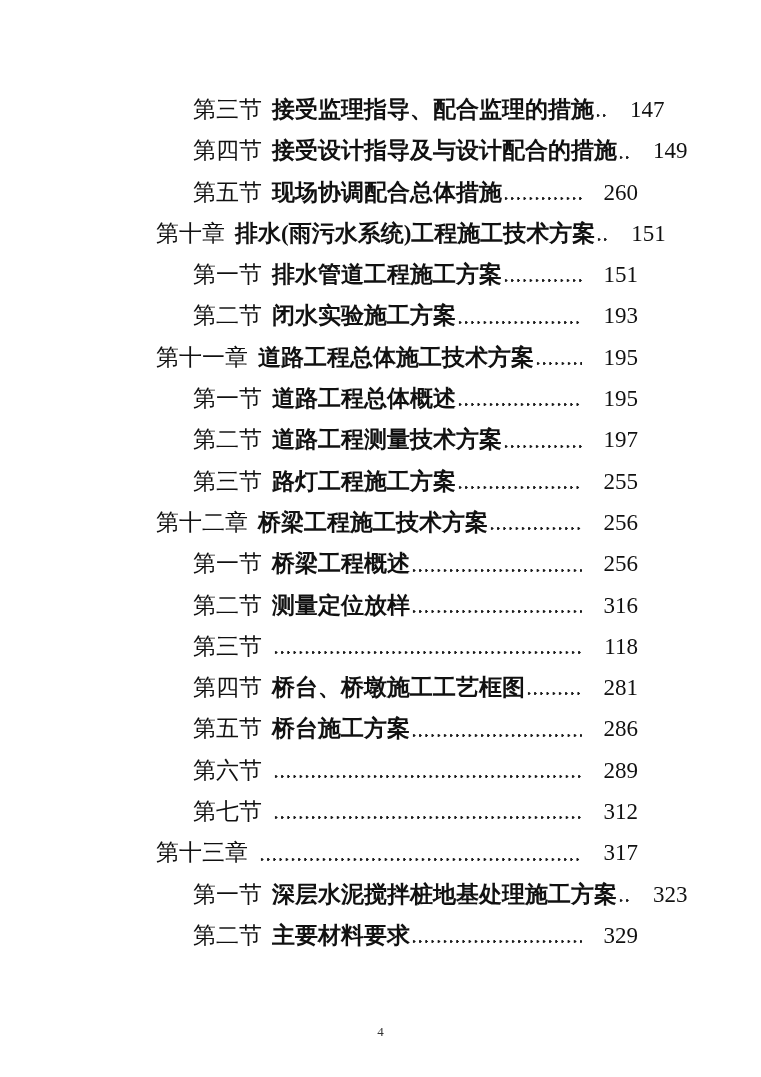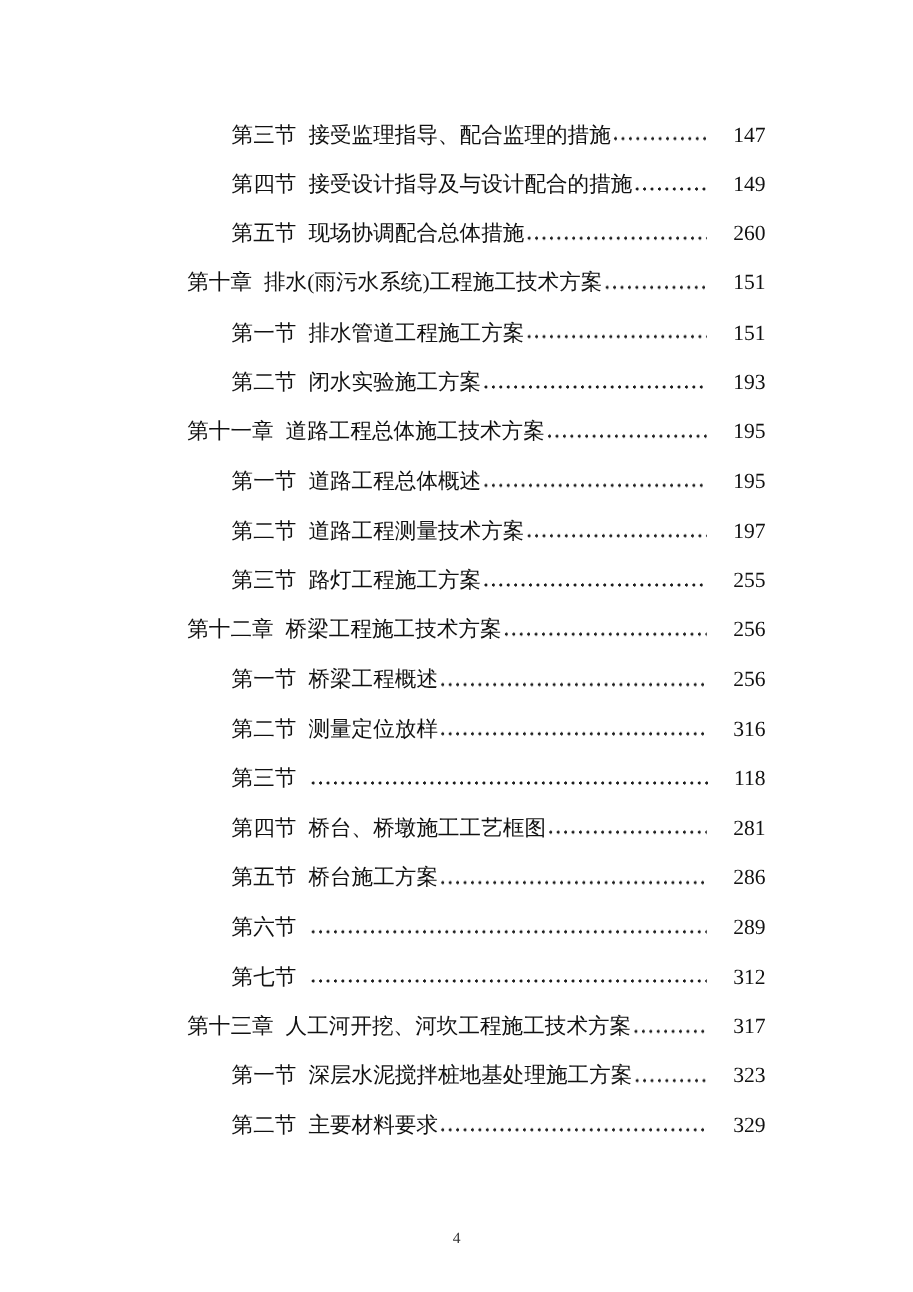--- a/index.html
+++ b/index.html
@@ -24,33 +24,33 @@
     position: absolute;
     top: 81px;
     left: 0;
     right: 0;
     padding: 0 123px 0 156px;
   }
   .toc-entry {
     display: flex;
     align-items: flex-end;
     height: 41.3px;
-    font-size: 18px;
+    font-size: 23px;
     line-height: 1.1;
     white-space: nowrap;
   }
   .toc-entry.section {
     padding-left: 37px;
   }
   .toc-label {
     margin-right: 10px;
     font-weight: normal;
   }
   .toc-title {
-    font-weight: normal;
+    font-weight: bold;
   }
   .leader {
     flex: 1 1 auto;
     min-width: 12px;
     height: 5px;
     margin: 0 3px 4px 2px;
     background-image: radial-gradient(circle at 2px 2.5px, #1c1c1c 1.15px, transparent 1.5px);
     background-size: 6.2px 5px;
     background-repeat: repeat-x;
   }
@@ -173,21 +173,20 @@
         <span class="leader"></span>
         <span class="toc-page">289</span>
       </div>
       <div class="toc-entry section">
         <span class="toc-label">第七节</span>
         <span class="leader"></span>
         <span class="toc-page">312</span>
       </div>
       <div class="toc-entry chapter">
         <span class="toc-label">第十三章</span>
-        <span class="toc-title">人工河开挖、河坎工程施工技术方案</span>
         <span class="leader"></span>
         <span class="toc-page">317</span>
       </div>
       <div class="toc-entry section">
         <span class="toc-label">第一节</span>
         <span class="toc-title">深层水泥搅拌桩地基处理施工方案</span>
         <span class="leader"></span>
         <span class="toc-page">323</span>
       </div>
       <div class="toc-entry section">

